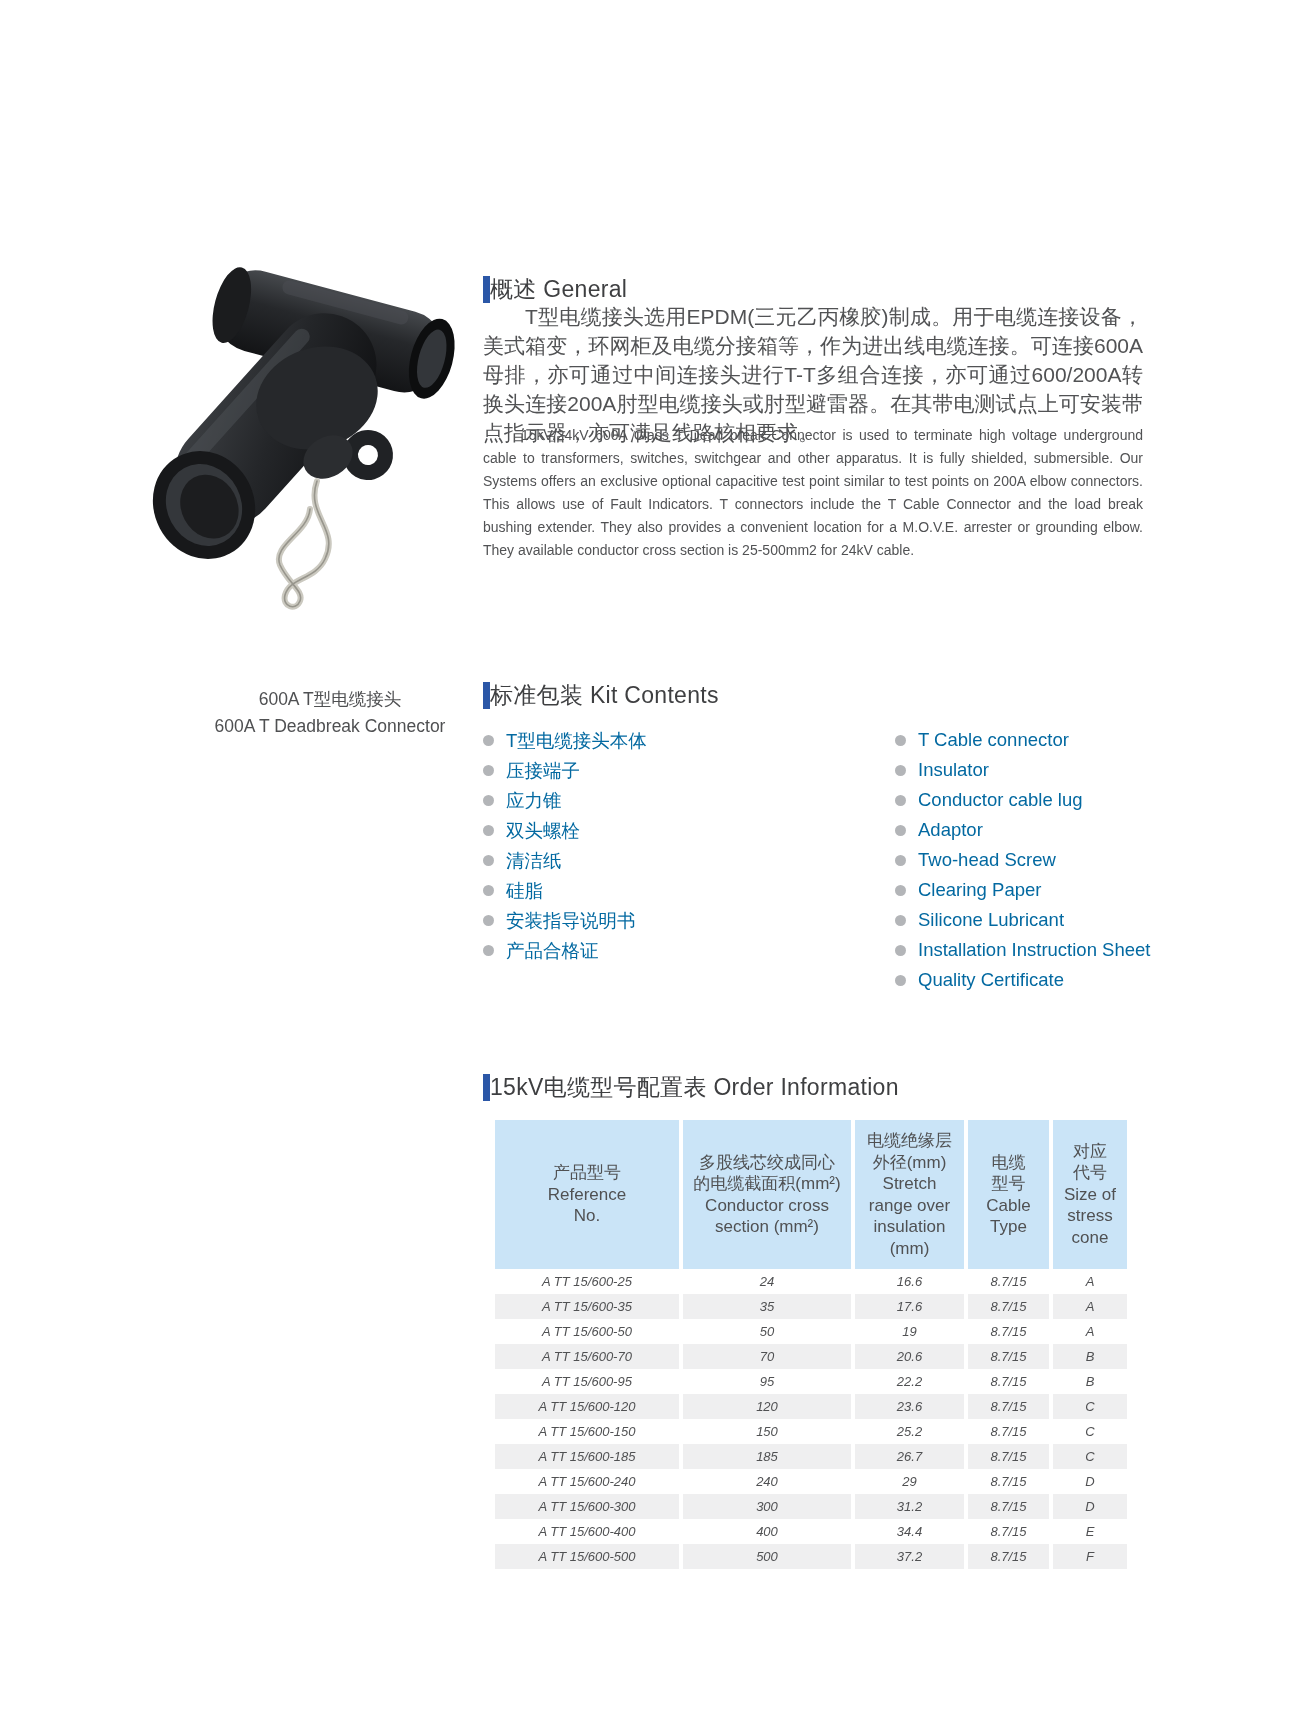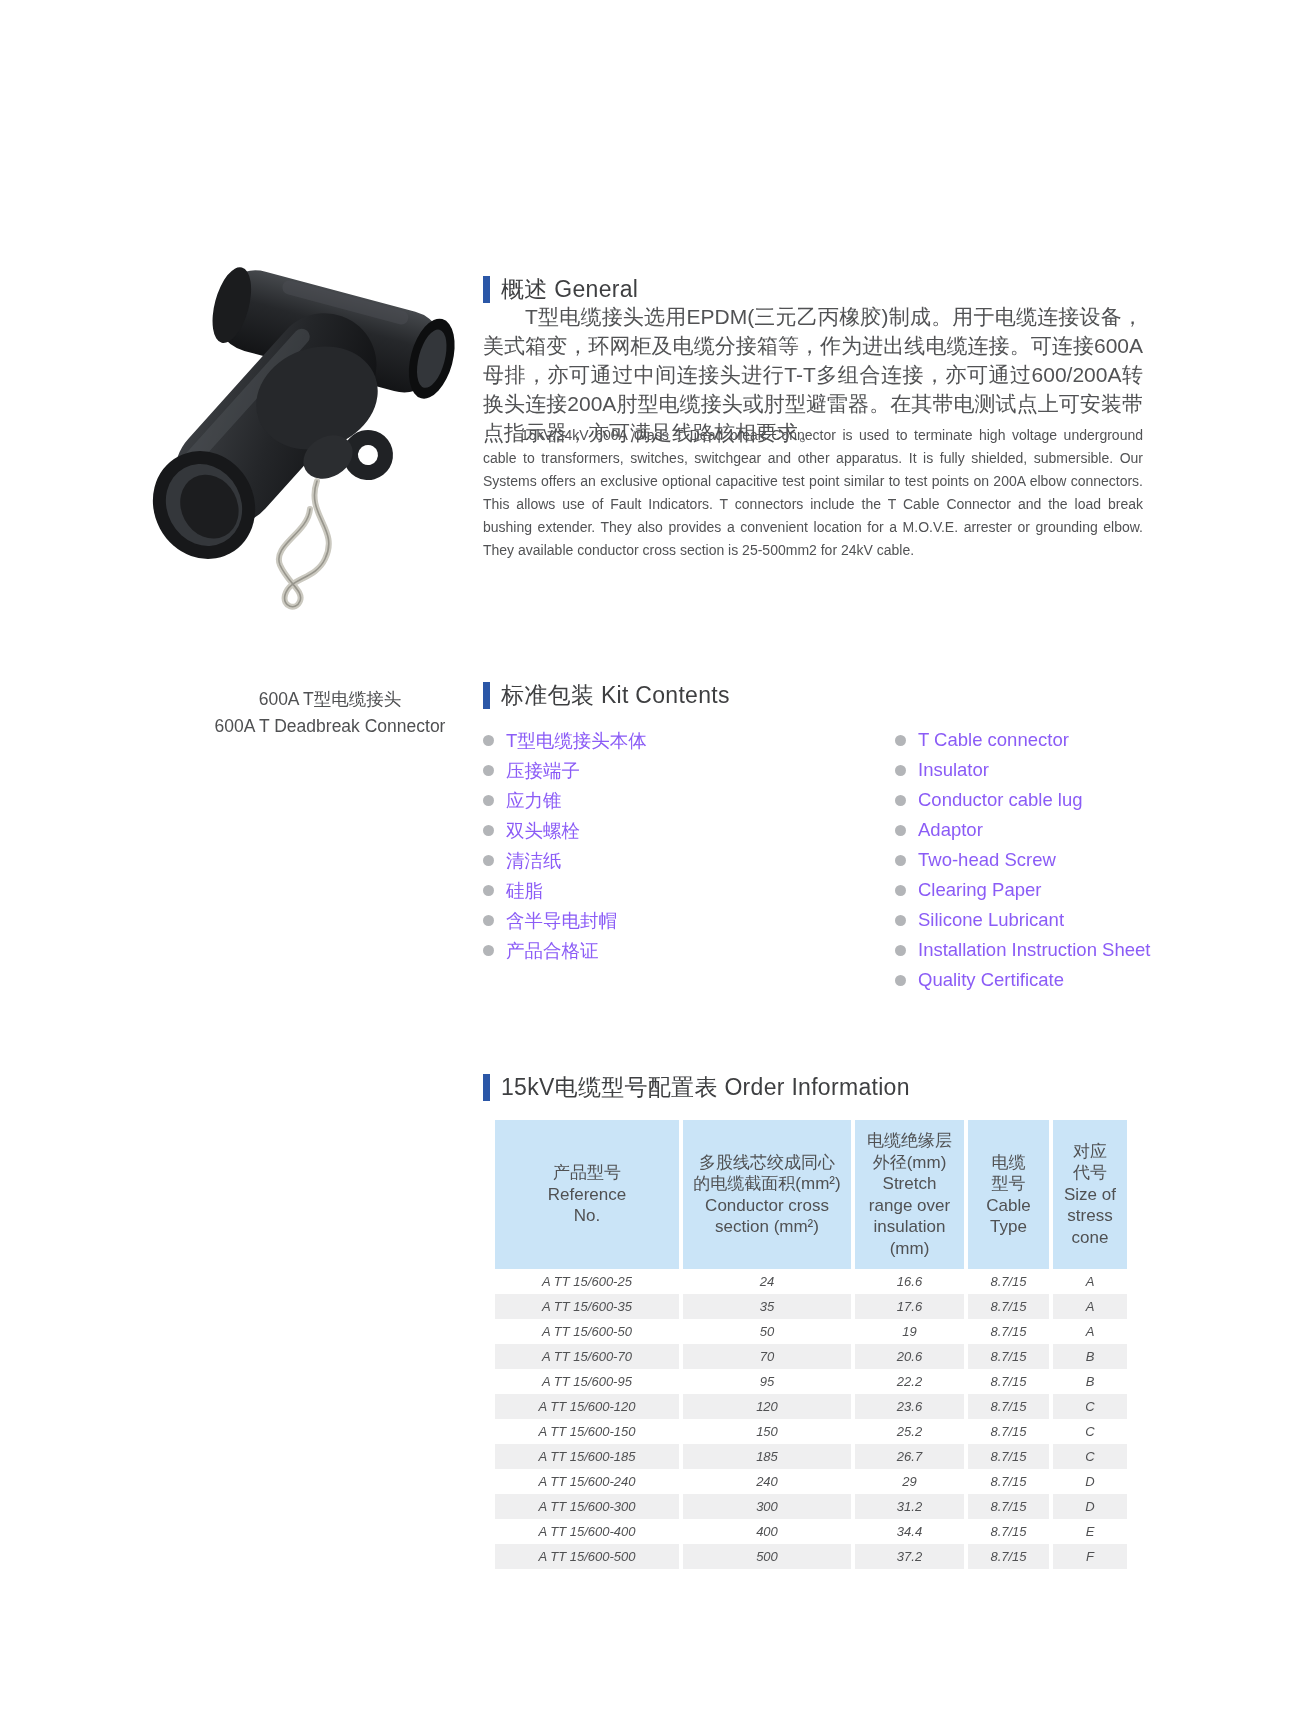--- a/index.html
+++ b/index.html
@@ -9,35 +9,35 @@
     --bullet:#b3b5b8;
     --text:#515254;
   }
   *{margin:0;padding:0;box-sizing:border-box;}
   html,body{background:#ffffff;}
   body{font-family:"Liberation Sans","DejaVu Sans",sans-serif;color:var(--text);}
   .page{position:relative;width:1299px;height:1719px;background:#ffffff;overflow:hidden;margin:0 auto;}
   .abs{position:absolute;}
 
   
-  .sec-head{display:flex;align-items:center;gap:11px;font-size:23px;font-weight:normal;color:#3e3f41;letter-spacing:0.3px;}
+  .sec-head{display:flex;align-items:center;gap:0;font-size:23px;font-weight:normal;color:#3e3f41;letter-spacing:0.3px;}
   .sec-head .bar{width:7px;height:27px;background:var(--accent);flex:0 0 auto;}
 
   
   .para{text-align:justify;color:#515254;}
   .para-zh{font-size:21px;line-height:29px;text-indent:2em;}
   .para-en{font-size:14px;line-height:23px;text-indent:38px;}
 
   
   .product-fig{left:112px;top:233px;width:352px;height:388px;}
   .caption{left:158px;top:686px;width:344px;text-align:center;font-size:17.5px;line-height:27px;color:#4f5052;}
 
   
   .kit-list{list-style:none;}
-  .kit-list li{display:flex;align-items:center;height:30px;font-size:18.5px;color:#8b5cf6;white-space:nowrap;}
+  .kit-list li{display:flex;align-items:center;height:30px;font-size:18.5px;color:#0369a1;white-space:nowrap;}
   .kit-list .dot{width:11px;height:11px;border-radius:50%;background:var(--bullet);margin-right:12px;flex:0 0 auto;}
 
   
   table.order{border-collapse:collapse;table-layout:fixed;width:632px;color:#505153;}
   table.order th{background:var(--table-header-bg);font-weight:normal;font-size:17px;line-height:21.5px;vertical-align:middle;padding:10px 2px;}
   table.order th,table.order td{text-align:center;border-right:4px solid #ffffff;}
   table.order th:last-child,table.order td:last-child{border-right:none;}
   table.order td{font-size:13px;height:25px;line-height:25px;padding:0 2px;white-space:nowrap;font-style:italic;}
   table.order tbody tr:nth-child(even){background:var(--row-stripe);}
   table.order col.c1{width:186px;} table.order col.c2{width:172px;}
@@ -132,21 +132,21 @@
       <li>
         <span class="dot"></span>
         <span>清洁纸</span>
       </li>
       <li>
         <span class="dot"></span>
         <span>硅脂</span>
       </li>
       <li>
         <span class="dot"></span>
-        <span>含半导电封帽</span>
+        <span>安装指导说明书</span>
       </li>
       <li>
         <span class="dot"></span>
         <span>产品合格证</span>
       </li>
     </ul>
   <ul class="abs kit-list" id="kit-en" style="left:895px;top:725px;width:320px;">
       <li>
         <span class="dot"></span>
         <span>T Cable connector</span>

